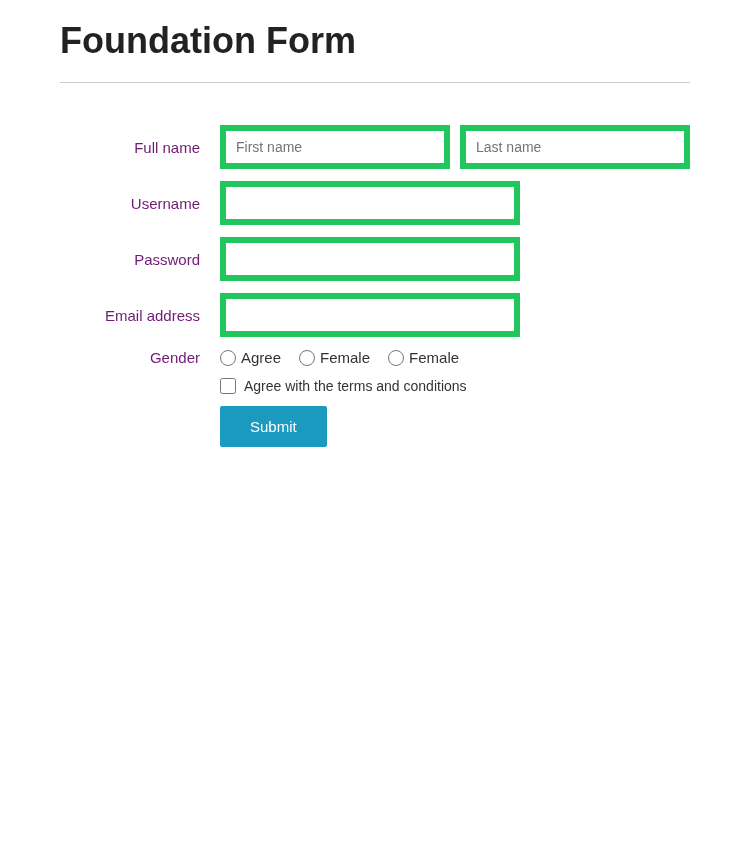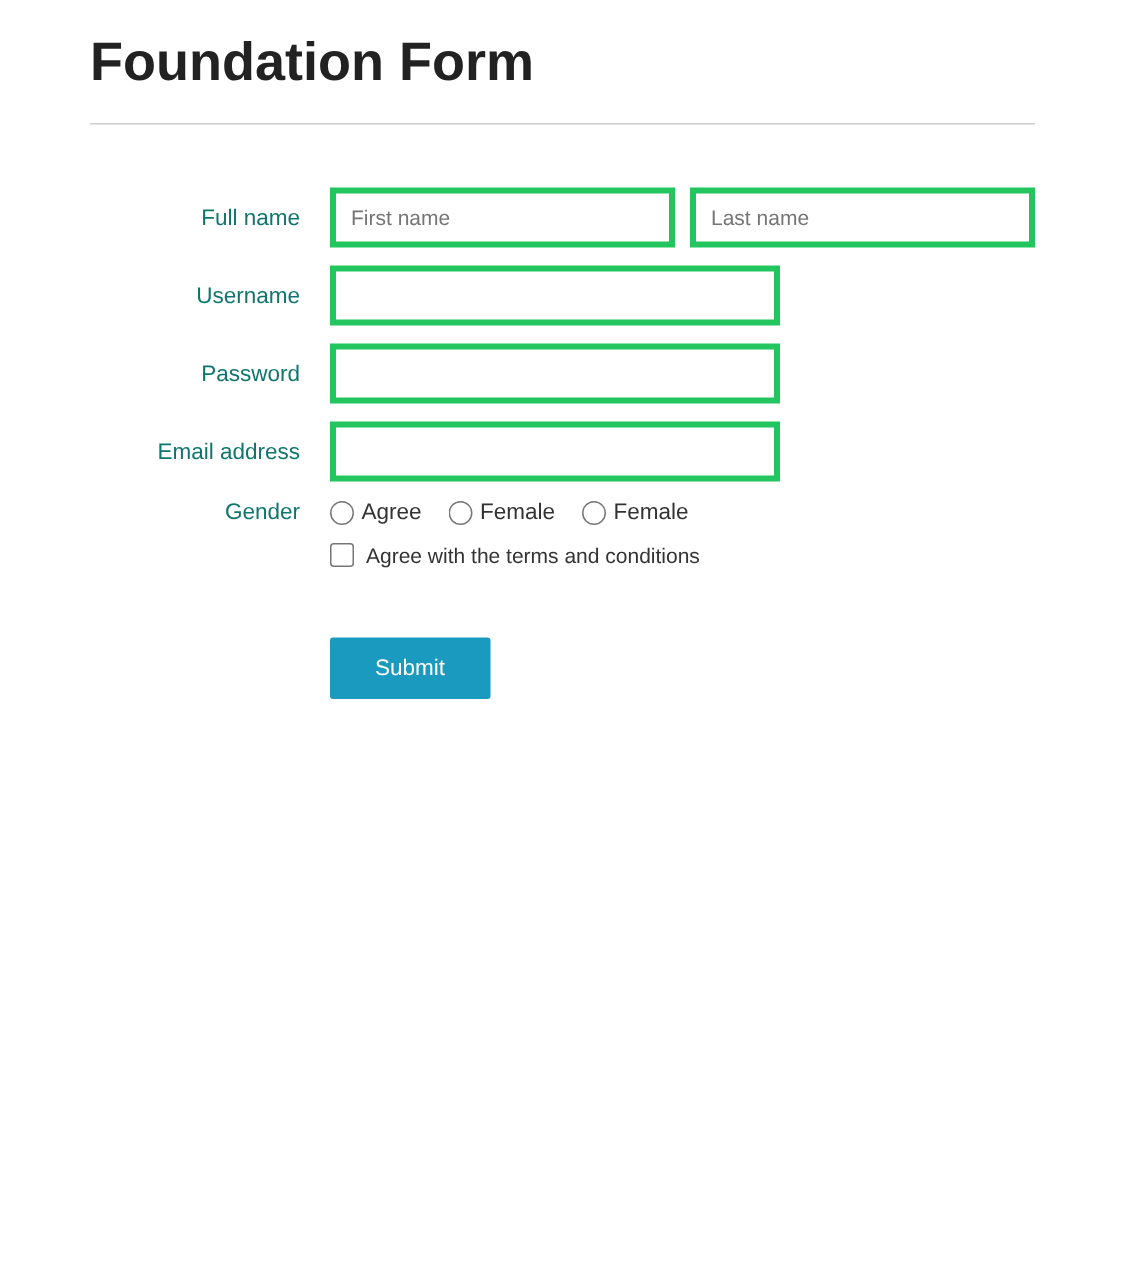--- a/index.html
+++ b/index.html
@@ -36,31 +36,31 @@
     .form-table {
       width: 100%;
       border-collapse: separate;
       border-spacing: 0 12px;
     }
 
     .form-label {
       text-align: right;
       padding-right: 20px;
       font-size: 15px;
-      color: #0f766e;
+      color: #701a75;
       vertical-align: middle;
       white-space: nowrap;
       width: 160px;
     }
 
     .form-control {
       display: block;
       width: 100%;
       padding: 8px 10px;
-      border: 4px solid #22c55e;
+      border: 6px solid #22c55e;
       font-size: 14px;
       color: #333333;
       background: #ffffff;
       outline: none;
     }
 
     .name-row td {
       vertical-align: middle;
     }
 
@@ -133,21 +133,20 @@
     }
 
     .submit-btn {
       background: #1a9abf;
       color: #ffffff;
       border: none;
       padding: 12px 30px;
       font-size: 15px;
       cursor: pointer;
       border-radius: 2px;
-      margin-top: 35px;
     }
 
     .submit-row td {
       vertical-align: middle;
     }
   </style>
 </head>
 <body>
 
 <div class="page-container">

